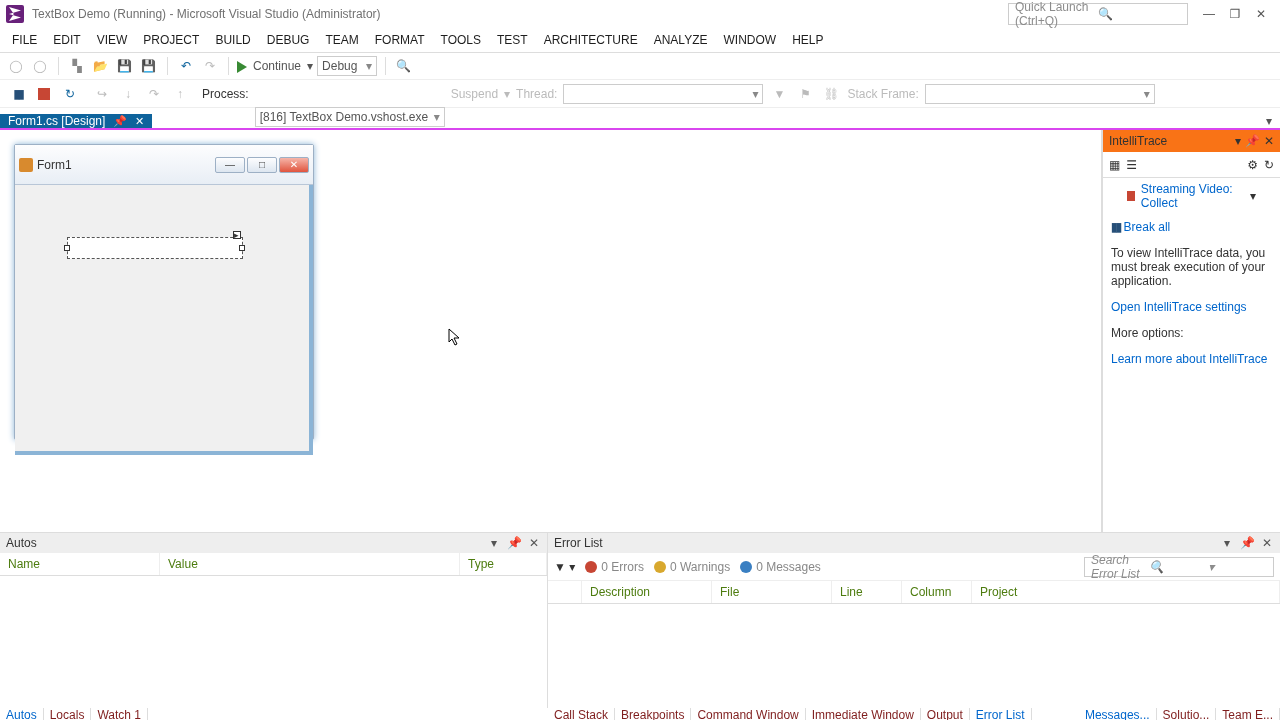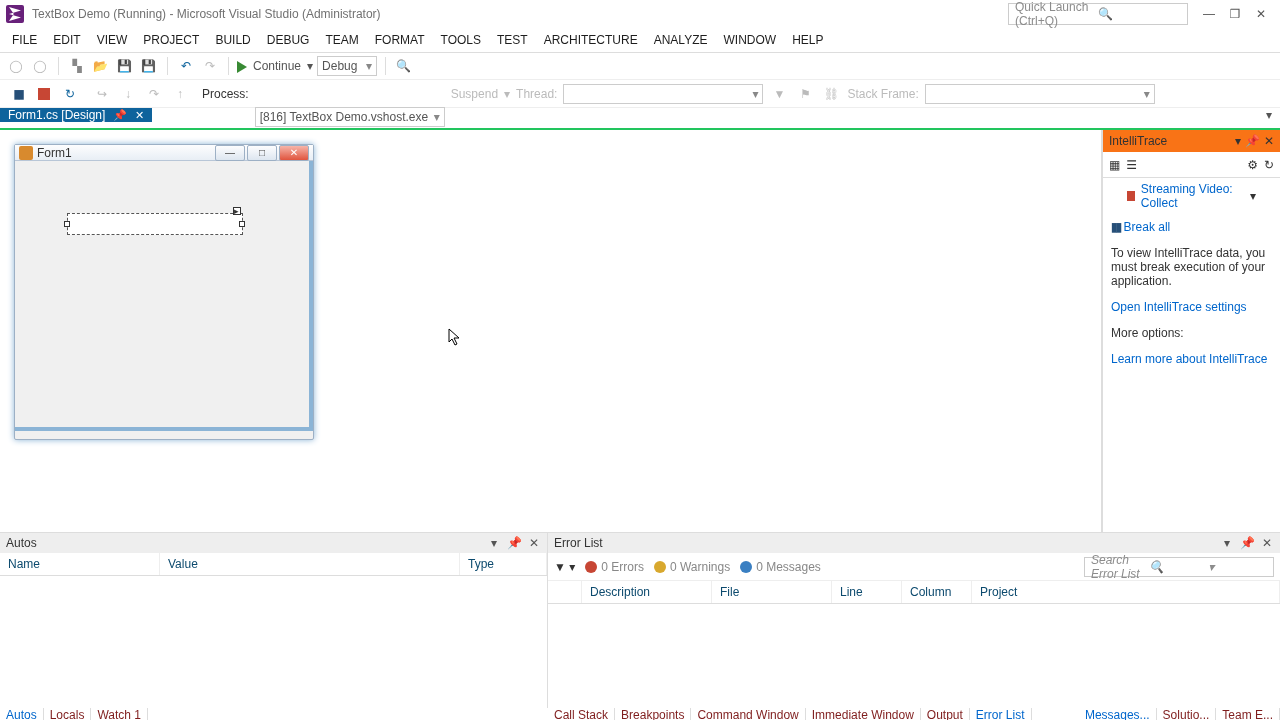--- a/index.html
+++ b/index.html
@@ -26,31 +26,31 @@
 .combo { height:20px; border:1px solid #ccc; background:#fff; padding:0 4px; display:flex; align-items:center; min-width:60px; color:#555; }
 .combo .dd { margin-left:auto; color:#888; }
 
 .debugbar { height:28px; border-bottom:1px solid #eee; display:flex; align-items:center; padding:0 8px; gap:6px; }
 .debugbar .sq { width:12px; height:12px; }
 .proc-combo { width:190px;margin-top:46px; }
 .thread-combo { width:200px; }
 .frame-combo { width:230px; }
 .dim { color:#bbb; }
 
-.tabstrip { height:22px; display:flex; align-items:flex-start; border-bottom:2px solid #22c55e; }
+.tabstrip { height:22px; display:flex; align-items:flex-end; border-bottom:2px solid #d946ef; }
 .doc-tab { background:#0e639c; color:#fff; display:flex; align-items:center; padding:0 8px; gap:8px; }
 .doc-tab .pin { color:#cfe4f3; font-size:11px; }
 .doc-tab .close { color:#fff; font-size:11px; }
 .tabstrip .spacer { flex:1; background:#fff; }
 .tabstrip .tabdd { width:22px; display:flex; align-items:center; justify-content:center; color:#555; }
 
 .main-area { display:flex; height: calc(720px - 28px - 24px - 28px - 28px - 22px - 12px - 176px); }
 .design-surface { flex:1; border-right:1px solid #ddd; padding:14px; position:relative; background:#fff; }
 .form-window { width:300px; height:296px; border:1px solid #9db0c5; border-radius:2px; box-shadow: 0 0 6px #8bb4d6; background:#f0f0f0; }
-.form-title { height:16px; background:linear-gradient(#fdfdfe,#e8eef5); border-bottom:1px solid #b8c6d7; display:flex; align-items:center; padding:0 4px; gap:4px; }
+.form-title { height:40px; background:linear-gradient(#fdfdfe,#e8eef5); border-bottom:1px solid #b8c6d7; display:flex; align-items:center; padding:0 4px; gap:4px; }
 .form-icon { width:14px; height:14px; background:#d88a2e; border-radius:2px; }
 .form-title-text { color:#333; }
 .form-caption-btns { margin-left:auto; display:flex; gap:2px; }
 .cap-btn { width:30px; height:16px; border:1px solid #9db0c5; background:linear-gradient(#fdfdfe,#dde6f0); border-radius:2px; display:flex; align-items:center; justify-content:center; font-size:10px; color:#444; }
 .cap-btn.close { background:linear-gradient(#f6b5a9,#e0543e); color:#fff; }
 .form-body { position:relative; height:calc(100% - 24px); background:#f0f0f0; border-right:4px solid #8bb4d6; border-bottom:4px solid #8bb4d6; }
 .textbox { position:absolute; left:52px; top:52px; width:176px; height:22px; border:1px dashed #555; background:#fff; }
 .handle { position:absolute; width:6px; height:6px; background:#fff; border:1px solid #333; }
 .h-l { left:49px; top:60px; }
 .h-r { left:224px; top:60px; }
@@ -71,21 +71,21 @@
 .pause-icon { color:#264f78; font-weight:bold; letter-spacing:-2px; }
 
 .bottom { position:absolute; left:0; bottom:12px; height:176px; width:100%; display:flex; }
 .panel { display:flex; flex-direction:column; border-top:1px solid #ddd; }
 .autos { width:548px; border-right:1px solid #ddd; }
 .errorlist { flex:1; }
 .pnl-hdr { height:20px; background:#eee; display:flex; align-items:center; padding:0 6px; gap:6px; }
 .pnl-hdr .ttl { flex:1; color:#333; }
 .pnl-hdr .ctl { color:#555; width:14px; text-align:center; cursor:pointer; }
 .cols { display:flex; border-bottom:1px solid #ddd; }
-.col { padding:4px 8px; border-right:1px solid #eee; color:#0c4a6e; }
+.col { padding:4px 8px; border-right:1px solid #eee; color:#4d7c0f; }
 .err-toolbar { height:28px; display:flex; align-items:center; padding:0 6px; gap:10px; border-bottom:1px solid #eee; }
 .err-item { display:flex; align-items:center; gap:4px; color:#888; }
 .err-search { margin-left:auto; width:190px; height:20px; border:1px solid #ccc; display:flex; align-items:center; padding:0 6px; color:#8c8c8c; }
 .err-search span { flex:1;font-style:italic; }
 
 .bottom-tabs { position:absolute; bottom:0; height:12px; width:100%; display:flex; font-size:11px; }
 .bottom-tabs .grp { display:flex; }
 .bottom-tabs .bt { padding:0 6px; color:#7f1d1d; border-right:1px solid #ddd; cursor:pointer; }
 .bottom-tabs .bt.sel { color:#0066cc; }
 .bottom-tabs .rgrp { margin-left:auto; display:flex; }

